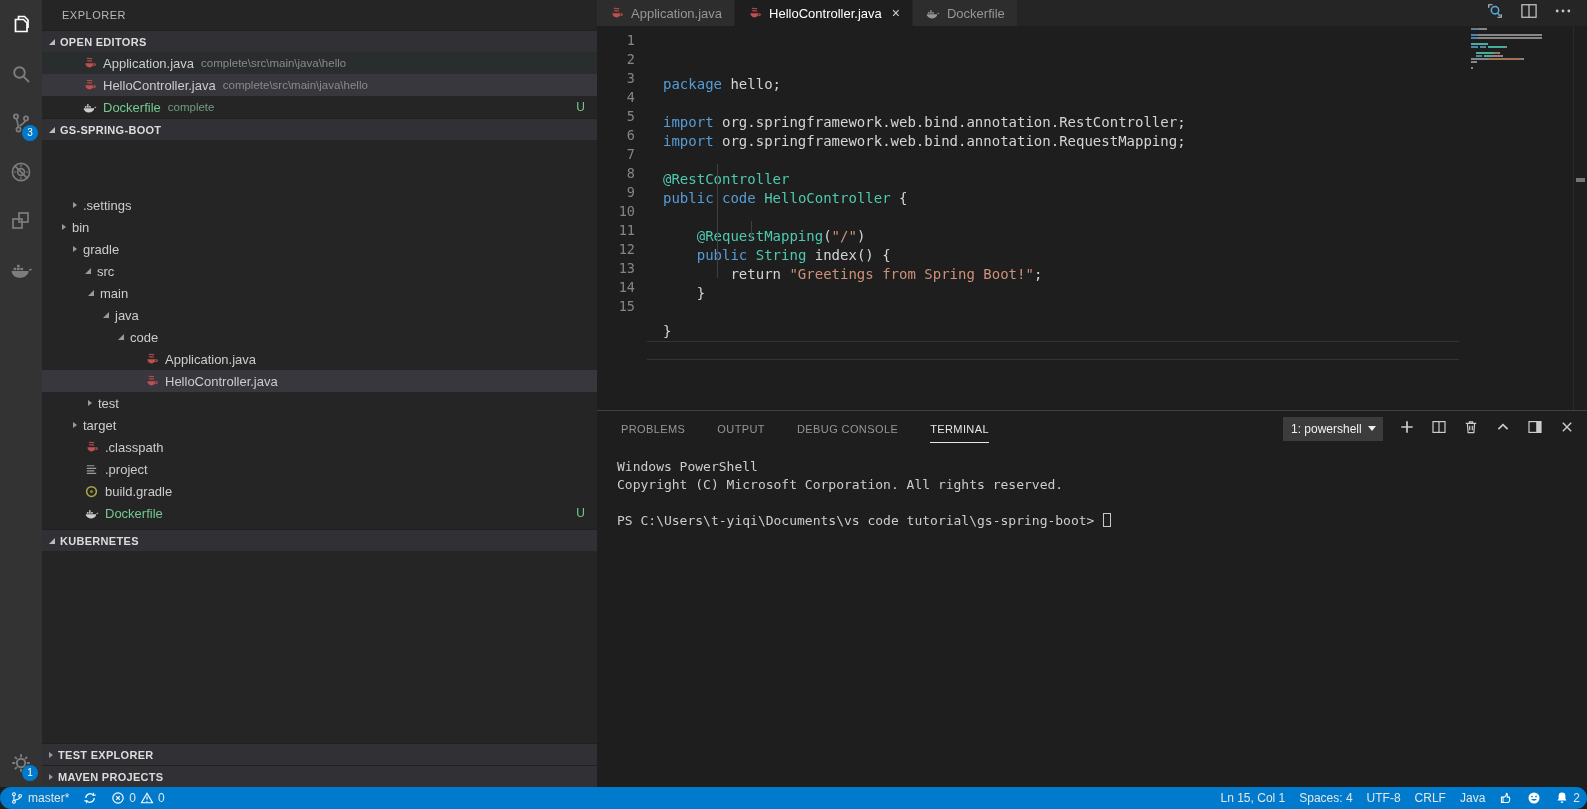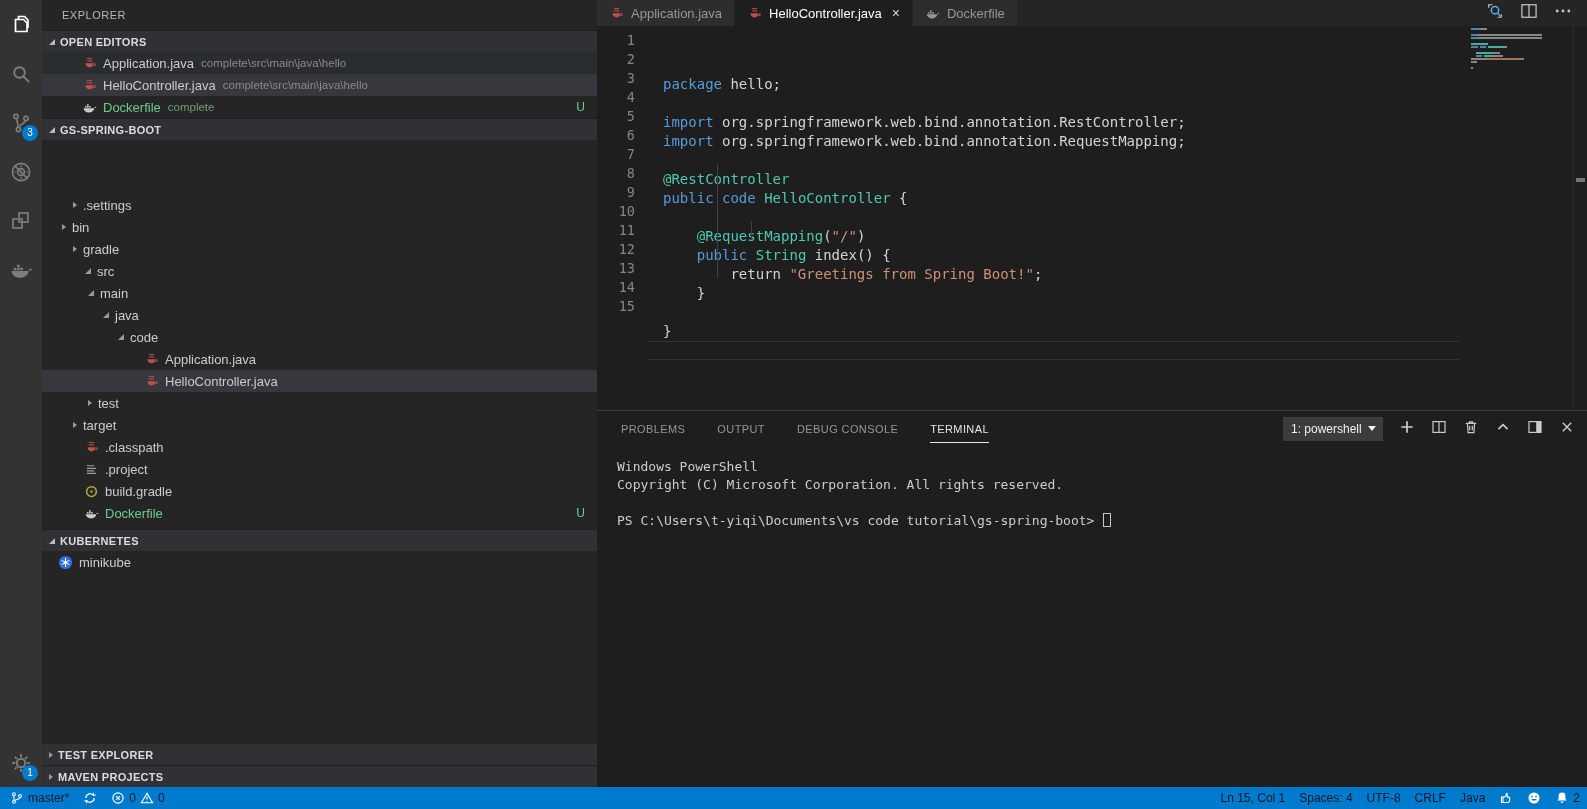--- a/index.html
+++ b/index.html
@@ -81,22 +81,22 @@
     align-items:center; padding-left:8px; position:relative; cursor:pointer; }
   #term-select .tri.selarrow { position:absolute; right:7px; border-top:5px solid #f0f0f0; border-left:4px solid transparent; border-right:4px solid transparent; }
   #panel-controls .ico { cursor:pointer; }
   #panel-controls .ico svg { width:16px; height:16px; display:block; }
   #terminal { padding:12px 0 0 20px; font-family:"DejaVu Sans Mono","Liberation Mono",monospace;
     font-size:13px; line-height:18px; color:#cccccc; }
   .term-line { white-space:pre; height:18px; }
   .term-cursor { display:inline-block; width:8px; height:14px; border:1px solid #c8c8c8; vertical-align:-2px; margin-left:1px; }
 
   
-  #statusbar { height:22px; background:#007acc; color:#0f172a; display:flex; align-items:center;
-    font-size:12px; flex:none; }
+  #statusbar { height:22px; background:#007acc; color:#e5e5e5; display:flex; align-items:center;
+    font-size:12px; flex:none;border-radius:11px; }
   .st-item { display:flex; align-items:center; padding:0 7px; height:100%; gap:4px; cursor:pointer; white-space:nowrap; }
   .st-item .ico svg { width:14px; height:14px; display:block; }
   #st-right { margin-left:auto; display:flex; height:100%; }
   .ico { display:inline-flex; align-items:center; }
 </style>
 </head>
 <body>
 
 <div id="root">
   <div id="main-row">
@@ -357,34 +357,20 @@
               <span class="lbl green">k8s.yml</span>
               <span class="u-badge">U</span>
             </div>
           </div>
         </div>
 
       <div class="sect-header">
         <span class="tri down"></span>
         <span>KUBERNETES</span>
       </div>
-      <div id="kub-list">
-          <div class="row">
-            <span class="ico f-ico">
-              <svg viewBox="0 0 16 16">
-                <circle cx="8" cy="8" r="7" fill="#326ce5"></circle>
-                <g stroke="#ffffff" stroke-width="1.1">
-                  <path d="M8 3.2v9.6M3.9 5.7l8.2 4.6M12.1 5.7L3.9 10.3"></path>
-                </g>
-                <circle cx="8" cy="8" r="1.7" fill="#ffffff"></circle>
-              </svg>
-            </span>
-            <span class="lbl">minikube</span>
-          </div>
-        </div>
 
       <div id="sb-fill"></div>
 
       <div class="sect-header">
         <span class="tri small right"></span>
         <span>TEST EXPLORER</span>
       </div>
       <div class="sect-header">
         <span class="tri small right"></span>
         <span>MAVEN PROJECTS</span>

